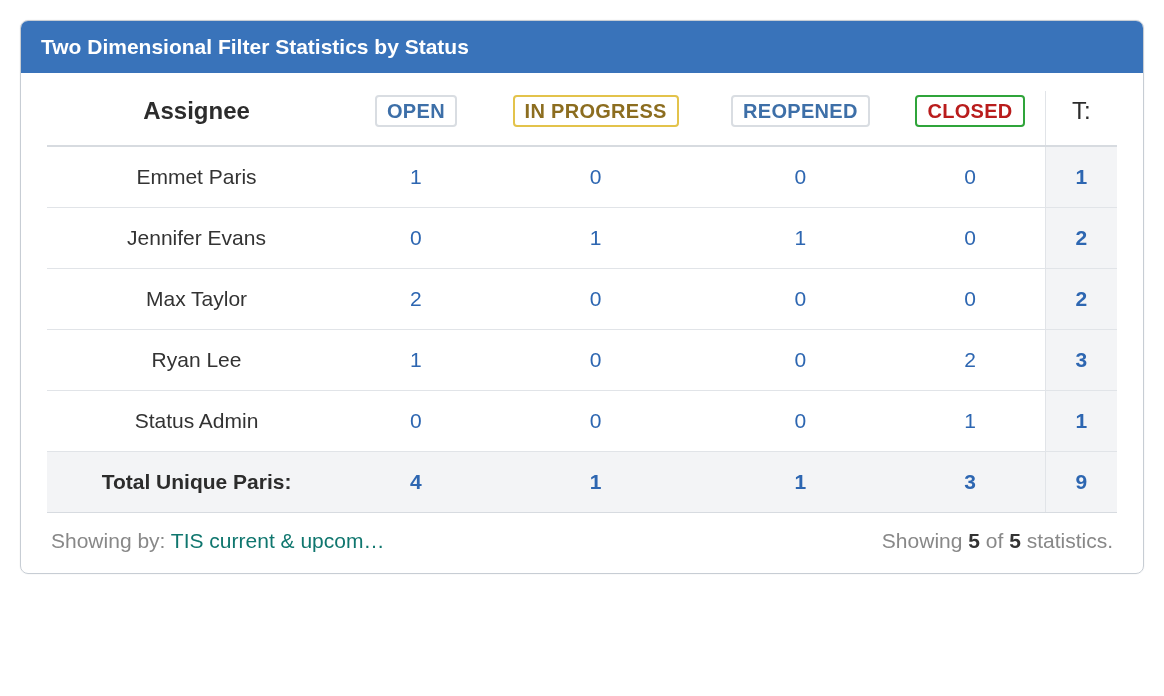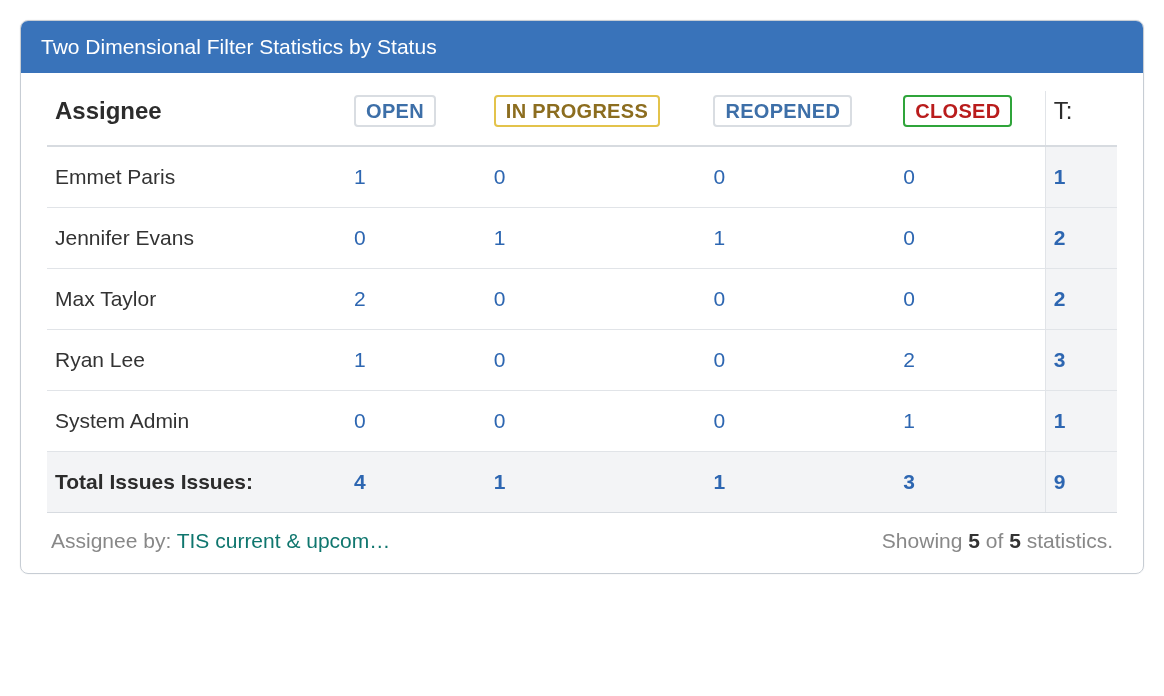--- a/index.html
+++ b/index.html
@@ -15,33 +15,33 @@
     border: 1px solid #c7cdd4;
     border-radius: 8px;
     overflow: hidden;
     box-shadow: 0 0 0 1px rgba(0,0,0,0.02);
   }
   .gadget-header {
     background: #3973ba;
     color: #ffffff;
     padding: 14px 20px;
     font-size: 21px;
-    font-weight: 400;
+    font-weight: 700;
   }
   .gadget-body {
     padding: 18px 26px 18px 26px;
   }
   table.stats {
     width: 100%;
     border-collapse: collapse;
     font-size: 21px;
     color: #333333;
   }
   table.stats th, table.stats td {
-    text-align: left;
+    text-align: center;
     padding: 18px 8px;
     border-bottom: 1px solid #e1e4e8;
     vertical-align: middle;
   }
   table.stats thead th {
     border-bottom: 2px solid #d7dbe0;
     padding-top: 4px;
     padding-bottom: 18px;
   }
   th.assignee-head {
@@ -190,41 +190,41 @@
           </tr>
           <tr>
             <td class="name-cell">Ryan Lee</td>
             <td class="num-cell"><span class="link">1</span></td>
             <td class="num-cell"><span class="link">0</span></td>
             <td class="num-cell"><span class="link">0</span></td>
             <td class="num-cell"><span class="link">2</span></td>
             <td class="total-cell"><span class="link">3</span></td>
           </tr>
           <tr>
-            <td class="name-cell">System Admin</td>
+            <td class="name-cell">Status Admin</td>
             <td class="num-cell"><span class="link">0</span></td>
             <td class="num-cell"><span class="link">0</span></td>
             <td class="num-cell"><span class="link">0</span></td>
             <td class="num-cell"><span class="link">1</span></td>
             <td class="total-cell"><span class="link">1</span></td>
           </tr>
           <tr class="totals-row">
-            <td class="name-cell">Total Issues Issues:</td>
+            <td class="name-cell">Total Unique Paris:</td>
             <td class="num-cell"><span class="link">4</span></td>
             <td class="num-cell"><span class="link">1</span></td>
             <td class="num-cell"><span class="link">1</span></td>
             <td class="num-cell"><span class="link">3</span></td>
             <td class="total-cell"><span class="link">9</span></td>
           </tr>
         </tbody>
     </table>
 
     <div class="footer">
       <div class="left">
-        <span>Assignee by: </span><span class="filter-link">TIS current &amp; upcom…</span>
+        <span>Showing by: </span><span class="filter-link">TIS current &amp; upcom…</span>
       </div>
       <div class="right">
         <span>Showing </span><b>5</b><span> of </span><b>5</b><span> statistics.</span>
       </div>
     </div>
 
   </div>
 </div>
 
 </body></html>

